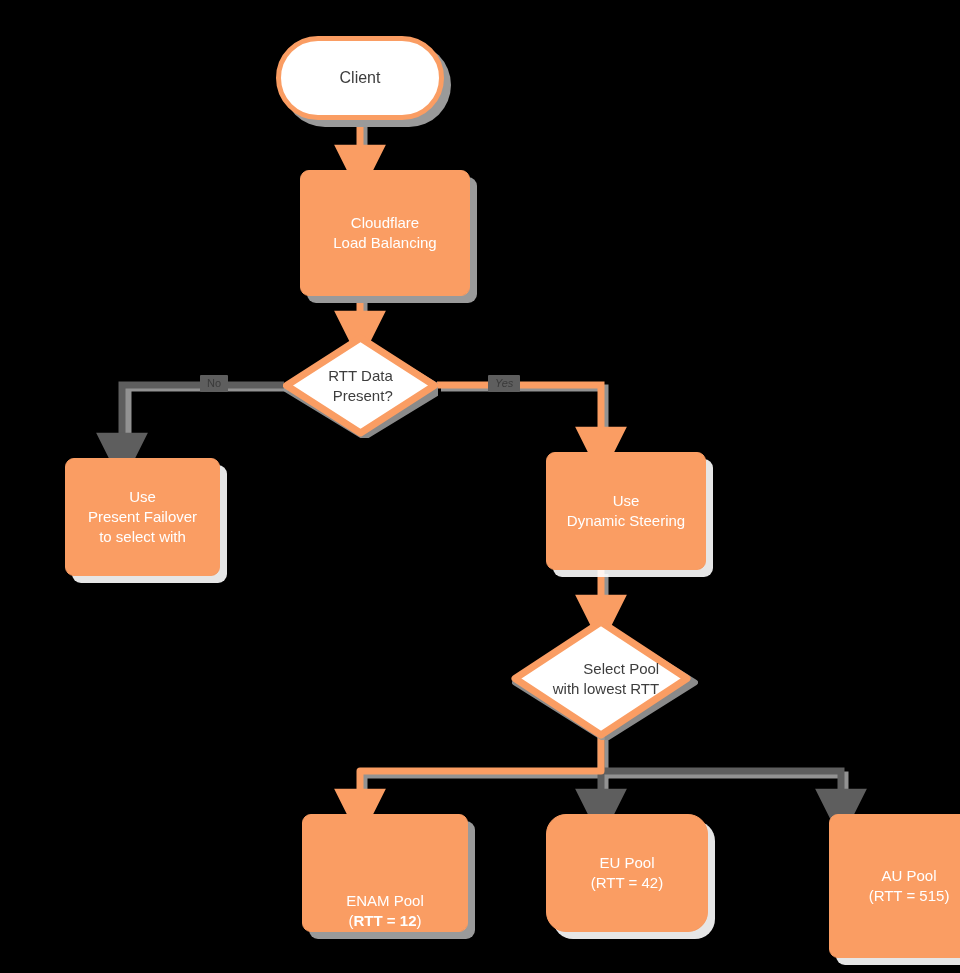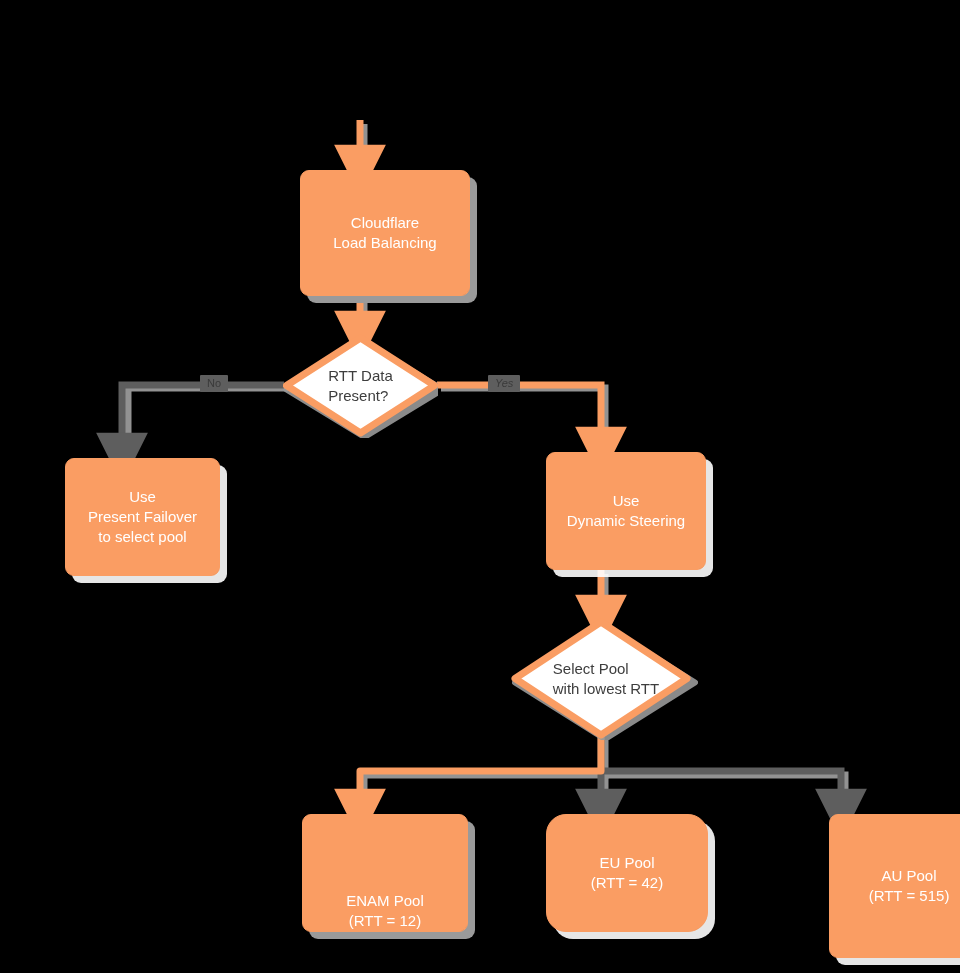--- a/index.html
+++ b/index.html
@@ -73,42 +73,42 @@
     z-index: 5;
   }
   .diamond svg { position: absolute; left: 0; top: 0; display: block; }
   .diamond .dlabel {
     position: absolute;
     left: 0; top: 0;
     width: 100%; height: 100%;
     display: flex;
     align-items: center;
     justify-content: center;
-    text-align: left;
+    text-align: right;
     color: #3d3d3d;
     font-size: 15px;
     line-height: 1.32;
   }
   .diamond .dlabel .ln { display: block; white-space: nowrap; }
 
   
   .edge-label {
     position: absolute;
     background: #5e5e5e;
     color: #3a3a3a;
     font-size: 11px;
     padding: 3px 7px;
     border-radius: 1px;
     z-index: 6;
     line-height: 1;
     white-space: nowrap;
     text-align: right;
   }
 
-  .bold { font-weight: normal; }
+  .bold { font-weight: bold; }
 </style>
 </head>
 <body>
 
 <div id="canvas">
 
   <svg id="edges" viewBox="0 0 960 973" width="960" height="973" xmlns="http://www.w3.org/2000/svg">
     <defs>
       <marker id="arrow-orange" markerWidth="9" markerHeight="9" refX="4.2" refY="4.5" orient="auto" markerUnits="strokeWidth">
         <path d="M0.6,0.8 L8,4.5 L0.6,8.2 z" fill="#fa9d63"></path>
@@ -142,20 +142,25 @@
 
     <path d="M601,570 L601,620" stroke="#fa9d63" stroke-width="7" fill="none" marker-end="url(#arrow-orange)"></path>
 
     <path d="M601,736 L601,814" stroke="#5e5e5e" stroke-width="7" fill="none" marker-end="url(#arrow-grey)"></path>
 
     <path d="M601,771 L841,771 L841,814" stroke="#5e5e5e" stroke-width="7" fill="none" marker-end="url(#arrow-grey)"></path>
 
     <path d="M601,736 L601,771 L360,771 L360,814" stroke="#fa9d63" stroke-width="7" fill="none" stroke-linejoin="round" marker-end="url(#arrow-orange)"></path>
   </svg>
 
+  <div class="node terminator" style="left:276px; top:36px; width:168px; height:84px;">
+    <span class="label">
+      <span class="ln">Client</span>
+    </span>
+  </div>
 
   <div class="node process shadow-grey" style="left:275px; top:170px; width:170px; height:126px;">
     <span class="label">
       <span class="ln">Cloudflare</span>
       <span class="ln">Load Balancing</span>
     </span>
   </div>
 
   <div class="diamond" style="left:283px; top:333px; width:155px; height:105px;">
     <svg width="155" height="105" viewBox="0 0 155 105" xmlns="http://www.w3.org/2000/svg">
@@ -171,21 +176,21 @@
   </div>
 
   <div class="edge-label" style="left:200px; top:375px;">No</div>
 
   <div class="edge-label" style="left:488px; top:375px;font-style:italic;">Yes</div>
 
   <div class="node process" style="left:40px; top:458px; width:155px; height:118px;">
     <span class="label">
       <span class="ln">Use</span>
       <span class="ln">Present Failover</span>
-      <span class="ln">to select pool</span>
+      <span class="ln">to select with</span>
     </span>
   </div>
 
   <div class="node process" style="left:521px; top:452px; width:160px; height:118px;">
     <span class="label">
       <span class="ln">Use</span>
       <span class="ln">Dynamic Steering</span>
     </span>
   </div>
 

